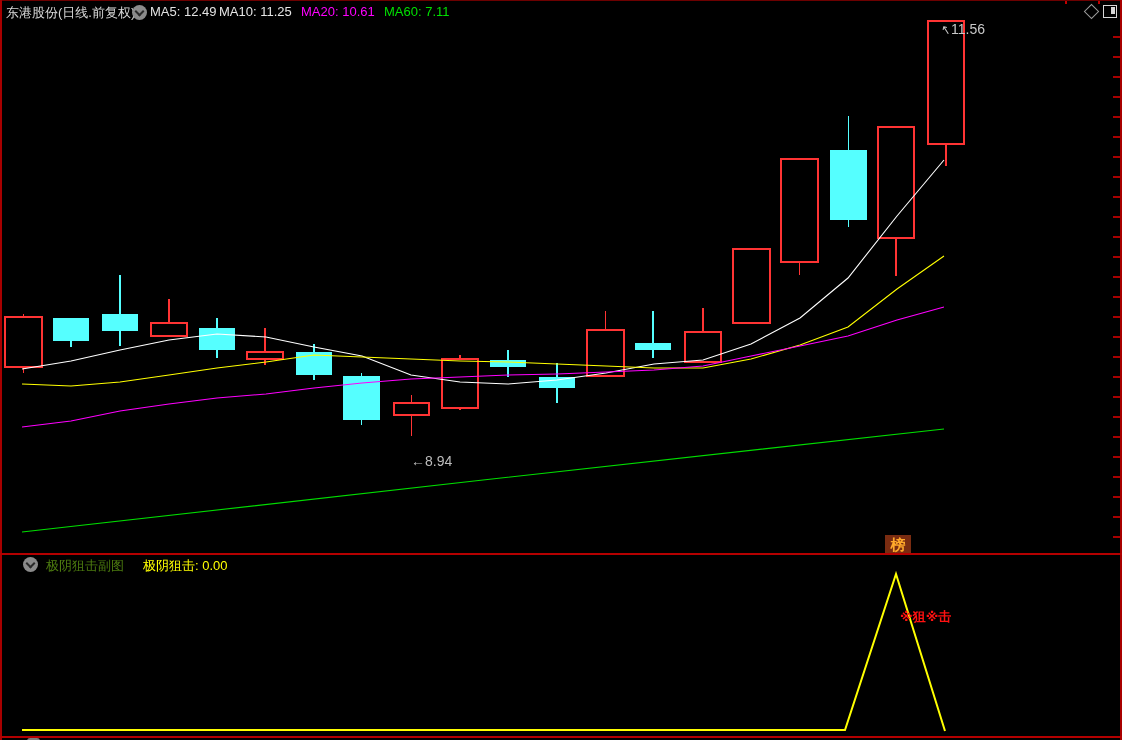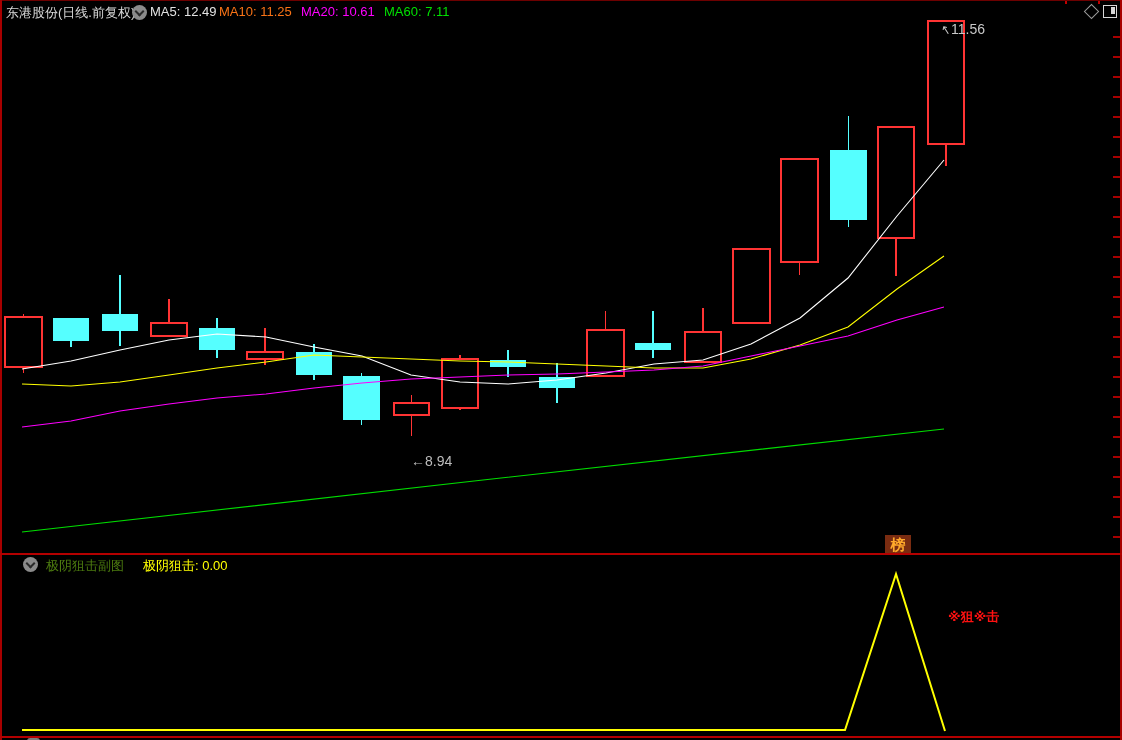--- a/index.html
+++ b/index.html
@@ -114,21 +114,21 @@
       <line x1="1066" y1="0" x2="1066" y2="4" stroke="#c00000" stroke-width="2" shape-rendering="crispEdges"></line>
       <line x1="1099" y1="0" x2="1099" y2="4" stroke="#c00000" stroke-width="2" shape-rendering="crispEdges"></line>
     </svg>
 
   <div class="abs hdr-text" style="left:6px;top:4px;">东港股份(日线.前复权)</div>
   <div class="circle-icon" style="left:132px;top:5px;"></div>
 
   <div class="abs ma" style="left: 150px; top: 4px; color: rgb(226, 226, 226); text-align: right;">
     <span>MA5:</span> <span>12.49</span>
   </div>
-  <div class="abs ma" style="left: 219px; top: 4px; color: #f97316;">
+  <div class="abs ma" style="left: 219px; top: 4px; color: #e5e5e5;">
     <span>MA10:</span> <span>11.25</span>
   </div>
   <div class="abs ma" style="left: 301px; top: 4px; color: rgb(255, 0, 255); text-align: center;">
     <span>MA20:</span> <span>10.61</span>
   </div>
   <div class="abs ma" style="left: 384px; top: 4px; color: rgb(0, 224, 0);">
     <span>MA60:</span> <span>7.11</span>
   </div>
 
   <div class="diamond" style="left:1086px;top:6px;"></div>
@@ -151,18 +151,18 @@
   <svg id="sub-chart" class="abs" style="left:0;top:555px;" width="1122" height="182" viewBox="0 555 1122 182">
       <polyline points="22,730 845,730 896,574 945,731" fill="none" stroke="#ffff00" stroke-width="2"></polyline>
     </svg>
 
   <div class="circle-icon" style="left:23px;top:557px;"></div>
   <div class="abs hdr-text" style="left:46px;top:557px;color:#4d7c0f;">极阴狙击副图</div>
   <div class="abs hdr-text" style="left: 143px; top: 557px; color: rgb(255, 255, 0);">
     <span>极阴狙击:</span> <span>0.00</span>
   </div>
 
-  <div class="abs signal" style="left: 900px; top: 608px; color: rgb(255, 17, 17); margin-left: 48px;">※狙※击</div>
+  <div class="abs signal" style="left: 900px; top: 608px; color: rgb(255, 17, 17);">※狙※击</div>
 
   <div class="divider" style="top:736px;"></div>
   <div class="sliver-dot" style="left:27px;top:738px;"></div>
 
 </div>
 
 </body></html>

